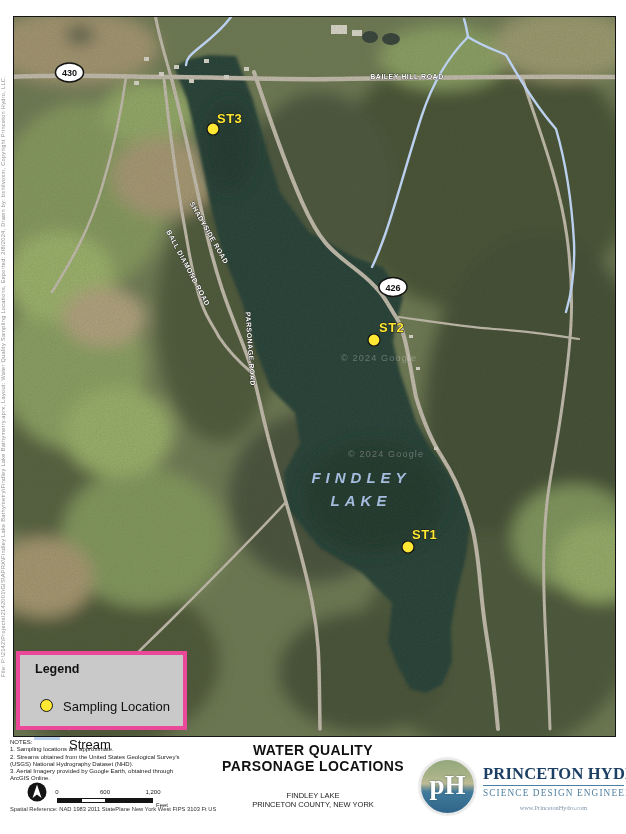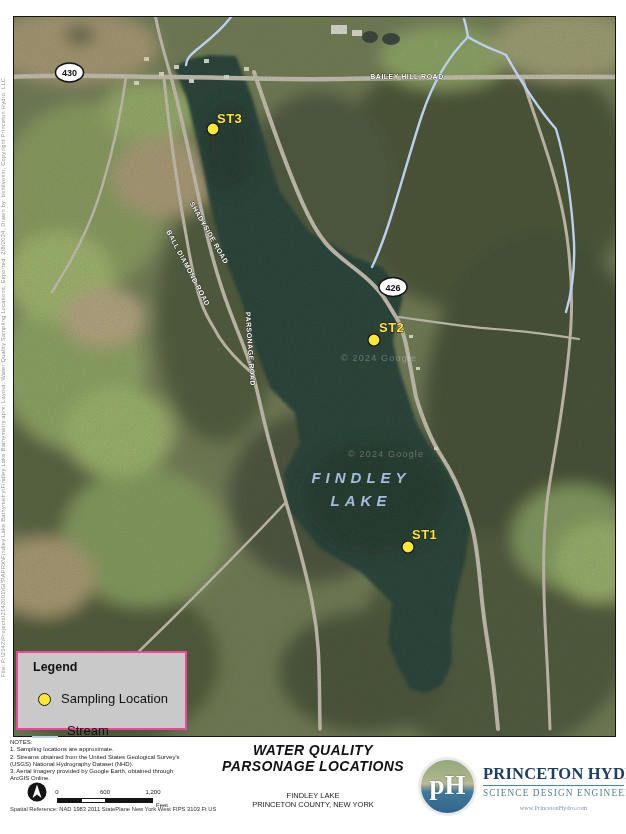--- a/index.html
+++ b/index.html
@@ -29,24 +29,24 @@
     position:absolute; left:0; top:16px; width:12px; height:721px;
     display:flex; align-items:center; justify-content:flex-start;
   }
   #sidebar-text span {
     writing-mode:vertical-rl; transform:rotate(180deg);
     font-size:5.6px; color:#8f8f8f; white-space:nowrap; letter-spacing:0.3px;
   }
   
   #legend {
     position:absolute; left:16px; top:651px; width:171px; height:79px;
-    background:#c9c9c9; border:2px solid #ec4899; padding:7px 0 0 15px; z-index:6;
+    background:#c9c9c9; border:4px solid #ec4899; padding:7px 0 0 15px; z-index:6;
   }
   #legend .legend-title { font-size:12.5px; font-weight:bold; color:#111; }
-  #legend .legend-row { display:flex; align-items:flex-end; margin-top:17px; }
+  #legend .legend-row { display:flex; align-items:flex-start; margin-top:23px; }
   #legend .swatch-dot {
     width:13px; height:13px; border-radius:50%; background:#ffe833;
     border:1.5px solid #141414; margin-left:5px; margin-right:10px; flex:none;
   }
   #legend .swatch-line {
     width:26px; height:2.5px; background:#bad0ee; margin-left:-1px; margin-right:9px; flex:none;
   }
   #legend .legend-label { font-size:13px; color:#111; }
   
   #notes { position:absolute; left:10px; top:739px; color:#222; }
@@ -58,21 +58,21 @@
   #scalebar .tick-0 { left:0; } #scalebar .tick-600 { left:48px; } #scalebar .tick-1200 { left:96px; }
   #scalebar .bar { margin-top:2px; width:96px; height:5px; border:1px solid #141414; display:flex; }
   #scalebar .seg1 { width:24px; background:#141414; }
   #scalebar .seg2 { width:24px; background:#fff; }
   #scalebar .seg3 { width:48px; background:#141414; }
   #scalebar .unit { position:absolute; left:96px; top:13px; transform:translateX(-50%);
     font-size:6px; color:#222; padding-left:18px; }
   #spatial-ref { position:absolute; left:10px; top:806px; font-size:5.8px; color:#333; }
   
   #title-block { position:absolute; left:158px; top:743px; width:310px; text-align:center; }
-  #title-block .map-title { font-size:14px; font-weight:bold; font-style:italic;
+  #title-block .map-title { font-size:14px; font-weight:bold; 
     color:#111; line-height:15.5px; letter-spacing:0.4px; }
   #title-block .map-subtitle { margin-top:18px; font-size:7.5px; color:#222; line-height:8.6px; }
   
   #logo { position:absolute; left:419px; top:758px; width:200px;font-family:Liberation Serif, serif; }
   #logo .logo-row { display:flex; align-items:flex-start; }
   #logo .logo-circle {
     width:57px; height:57px; border-radius:50%; border:2px solid #e8e8e8; flex:none;
     background:linear-gradient(180deg,#93a87d 0%,#a9b287 30%,#bdbb95 45%,#7f9894 52%,#417b9c 60%,#2f6488 100%);
     display:flex; align-items:center; justify-content:center;
     box-shadow:0 0 2px rgba(0,0,0,0.25);

